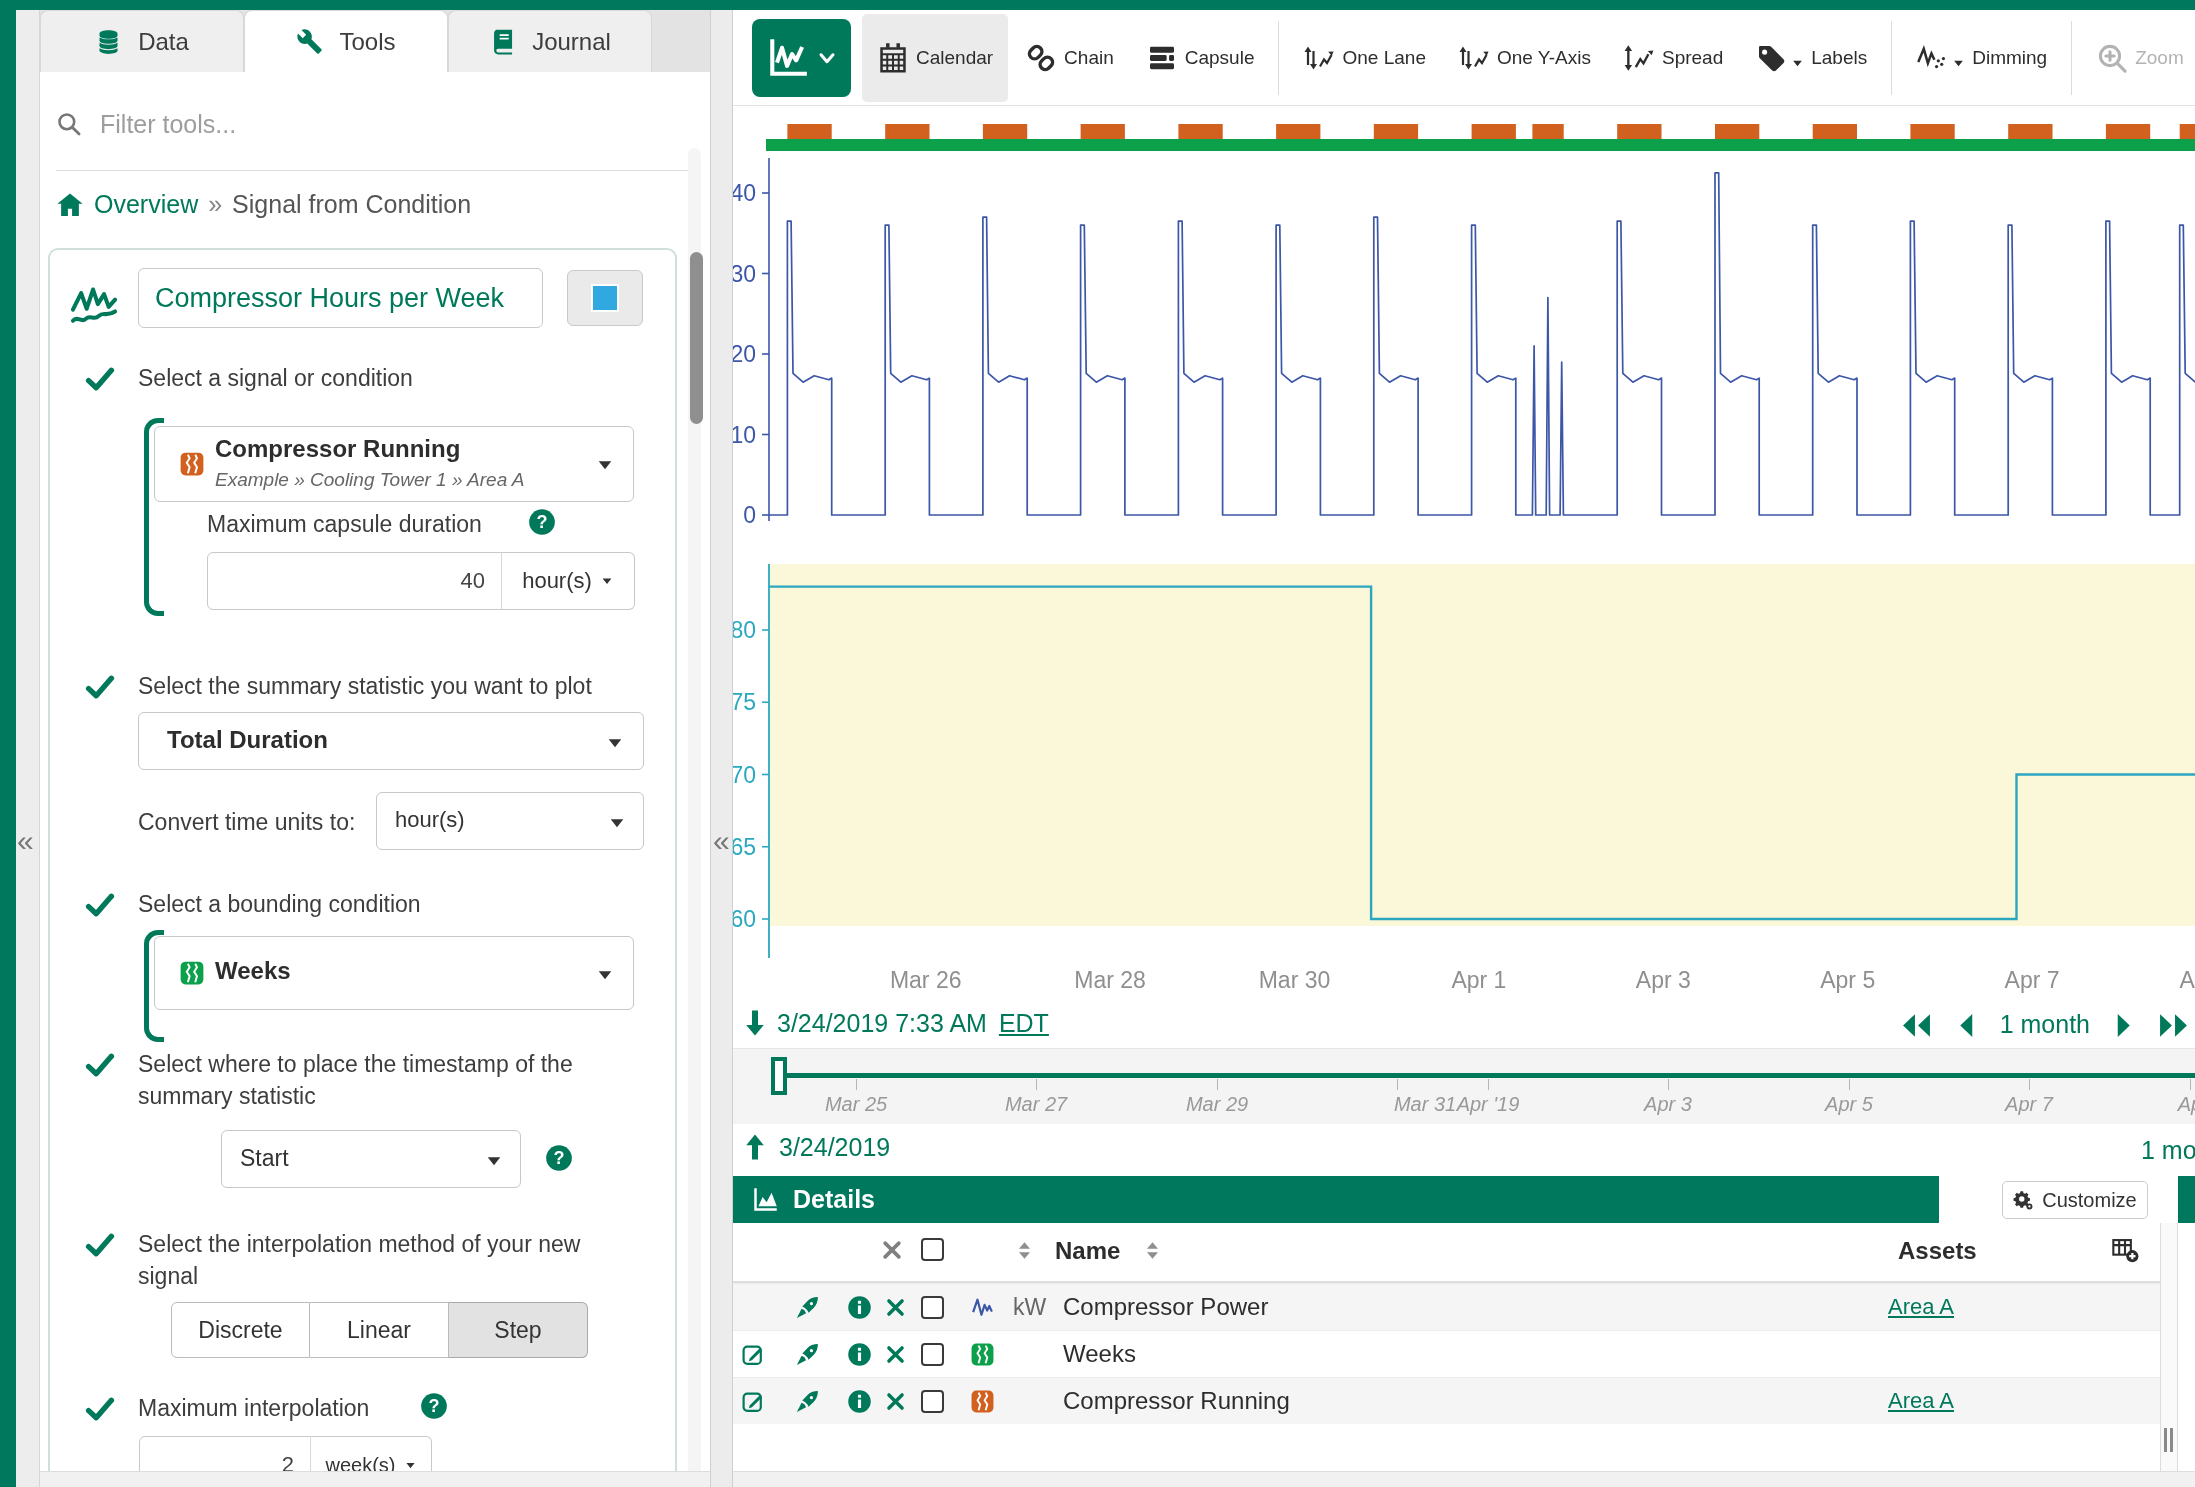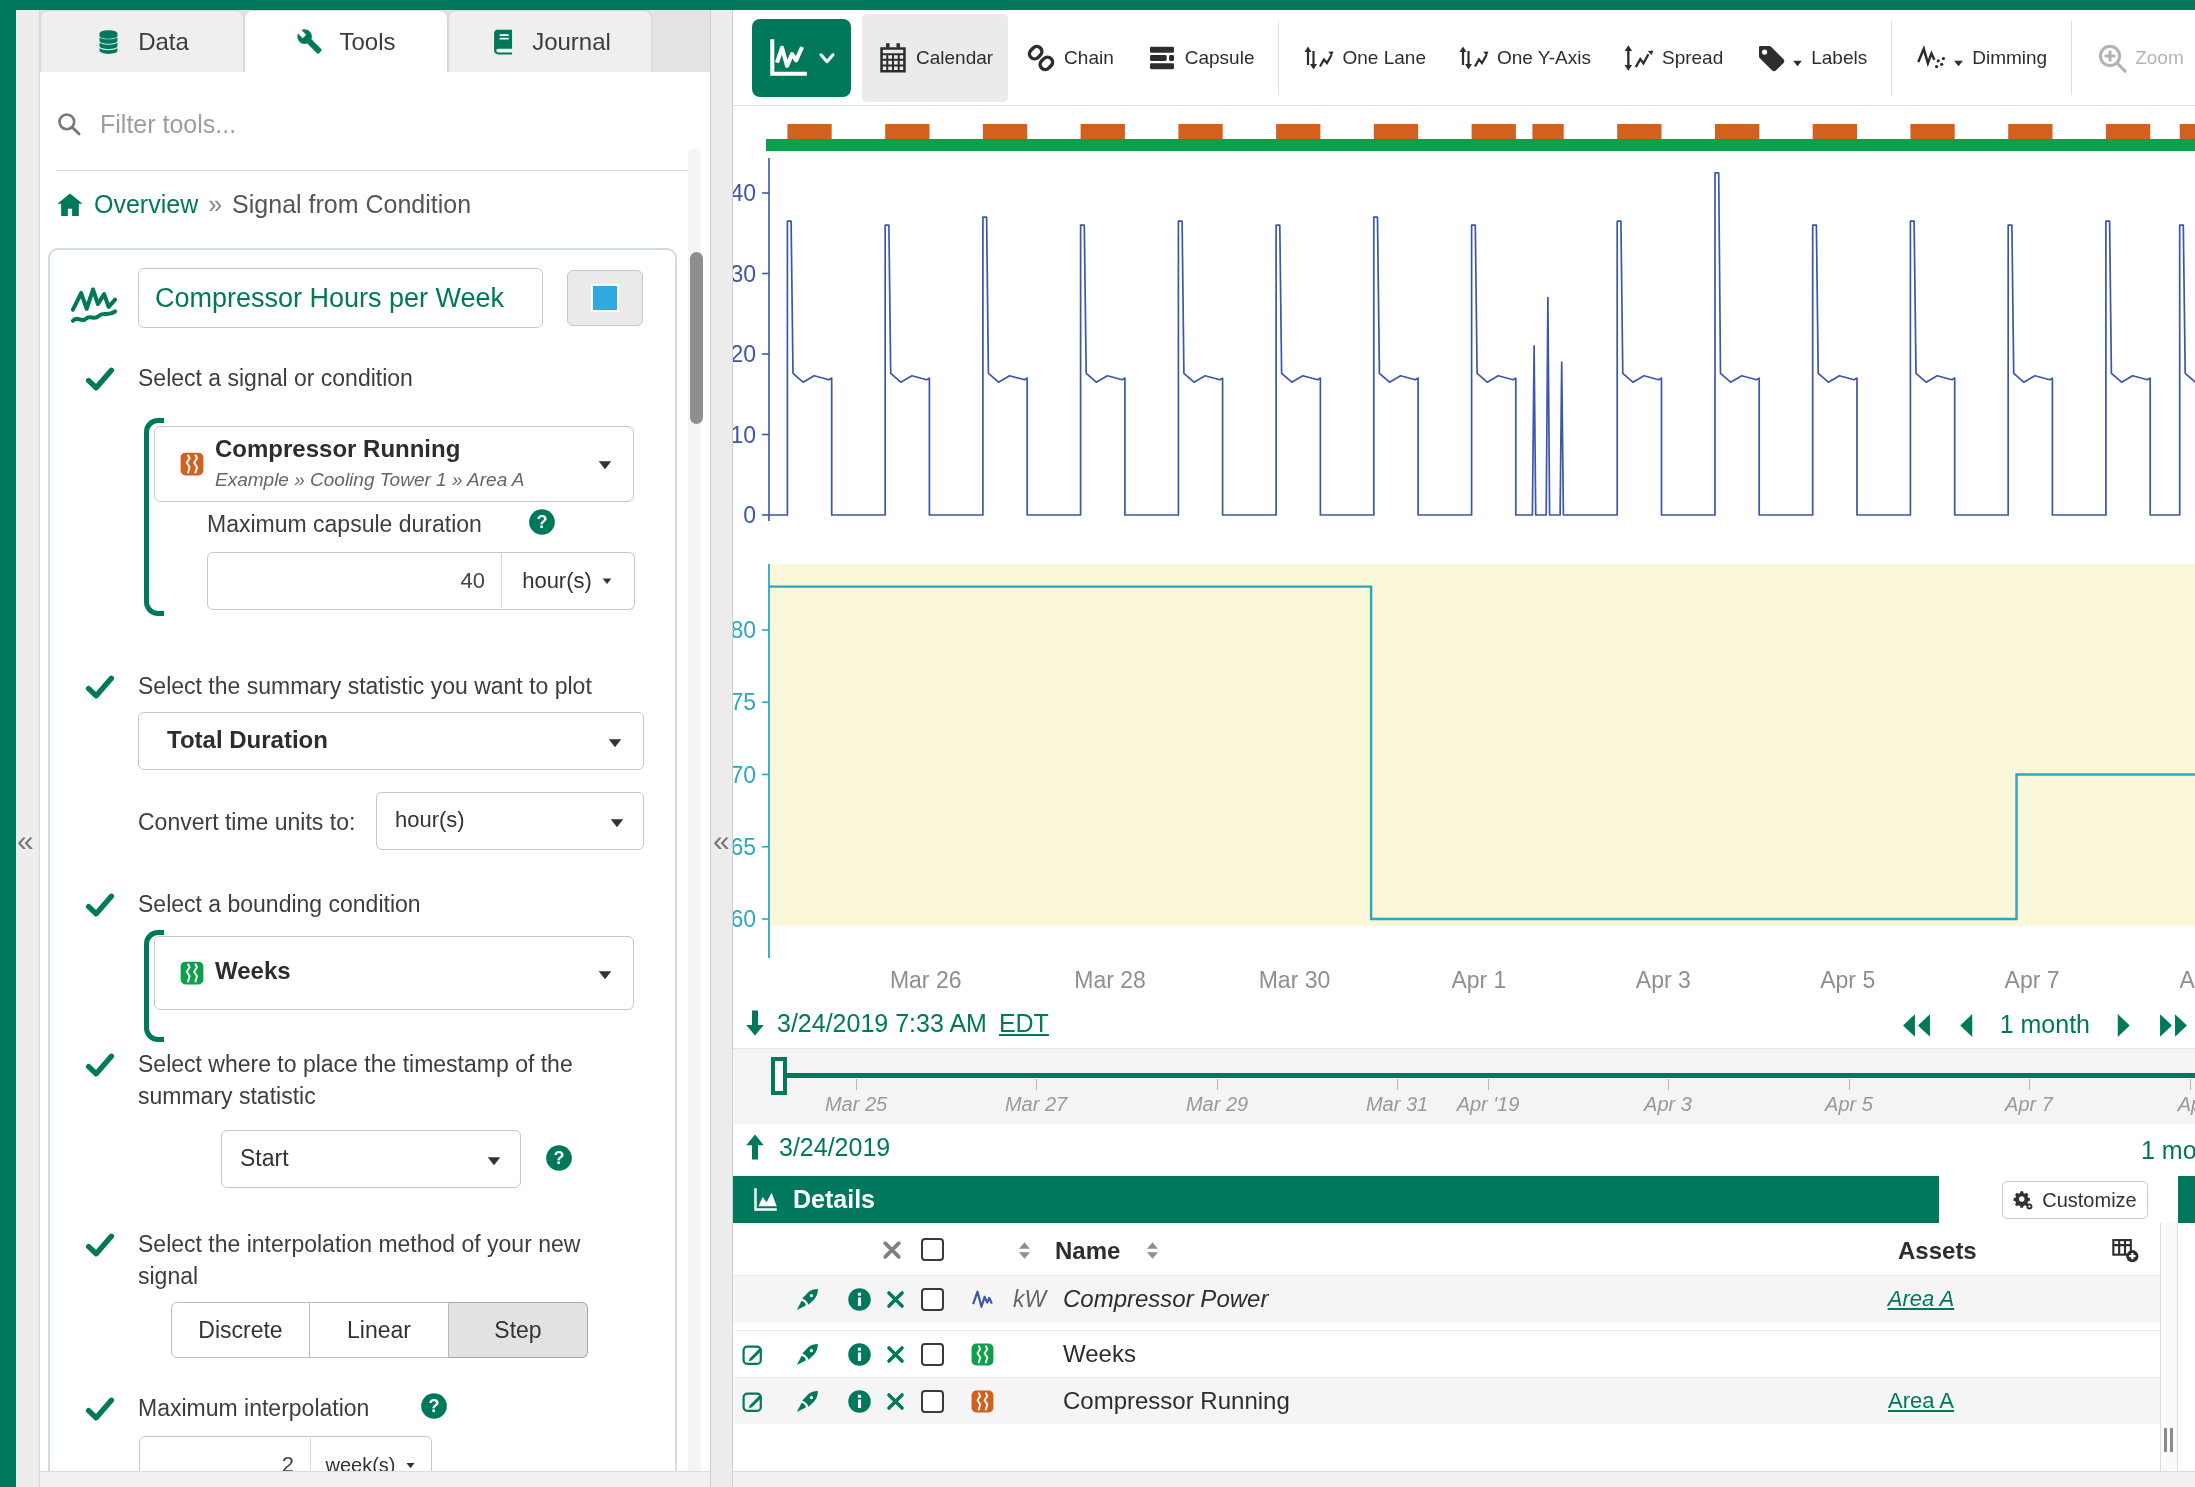--- a/index.html
+++ b/index.html
@@ -591,21 +591,21 @@
     <div id="tl-line"></div>
     <div id="tl-handle"></div>
     <div id="tl-ticks">
         <div class="tl-tick" style="left:123px"></div>
         <div class="tl-label" style="left:123px">Mar 25</div>
         <div class="tl-tick" style="left:303px"></div>
         <div class="tl-label" style="left:303px">Mar 27</div>
         <div class="tl-tick" style="left:484px"></div>
         <div class="tl-label" style="left:484px">Mar 29</div>
         <div class="tl-tick" style="left:664px"></div>
-        <div class="tl-label" style="left:664px">Mar 31</div>
+        <div class="tl-label" style="left:692px">Mar 31</div>
         <div class="tl-tick" style="left:755px"></div>
         <div class="tl-label" style="left:755px">Apr '19</div>
         <div class="tl-tick" style="left:935px"></div>
         <div class="tl-label" style="left:935px">Apr 3</div>
         <div class="tl-tick" style="left:1116px"></div>
         <div class="tl-label" style="left:1116px">Apr 5</div>
         <div class="tl-tick" style="left:1296px"></div>
         <div class="tl-label" style="left:1296px">Apr 7</div>
         <div class="tl-tick" style="left:1457px"></div>
         <div class="tl-label" style="left:1457px">Ap</div>
@@ -671,21 +671,21 @@
             <g fill="none" stroke="currentColor" stroke-width="1.8">
               <rect x="2" y="3.5" width="15" height="12.5"></rect>
               <path d="M2 7.8h15M7 3.5v12.5M12 3.5v12.5"></path>
             </g>
             <circle cx="18.3" cy="17.3" r="5.2" fill="currentColor"></circle>
             <path stroke="#fff" stroke-width="1.9" d="M18.3 14.6v5.4M15.6 17.3H21"></path>
           </svg>
         </span>
     </div>
     <div id="tbody">
-        <div class="drow alt" style="top: 52px; font-style: italic;">
+        <div class="drow alt" style="top: 60px;">
           <span class="cell-ic c-rocket">
             <svg viewBox="0 0 24 24" fill="currentColor">
               <path d="M22 2c-4.1 0-7.7 1.4-10.2 3.9L7 11l2.3 1.2 2.5 2.5L13 17l5.1-4.8C20.6 9.7 22 6.1 22 2zM15.7 9.9a1.6 1.6 0 1 1 .1-3.2 1.6 1.6 0 0 1-.1 3.2z"></path>
               <path d="M6.3 13.2L1.8 22l8.8-4.5-1.5-2.8z"></path>
             </svg>
           </span>
           <span class="cell-ic c-info">
             <svg viewBox="0 0 24 24">
               <circle cx="12" cy="12" r="10.8" fill="currentColor"></circle>
               <path fill="#fff" d="M10.5 10h3v8.2h-3zM10.5 5.6h3v2.8h-3z"></path>

